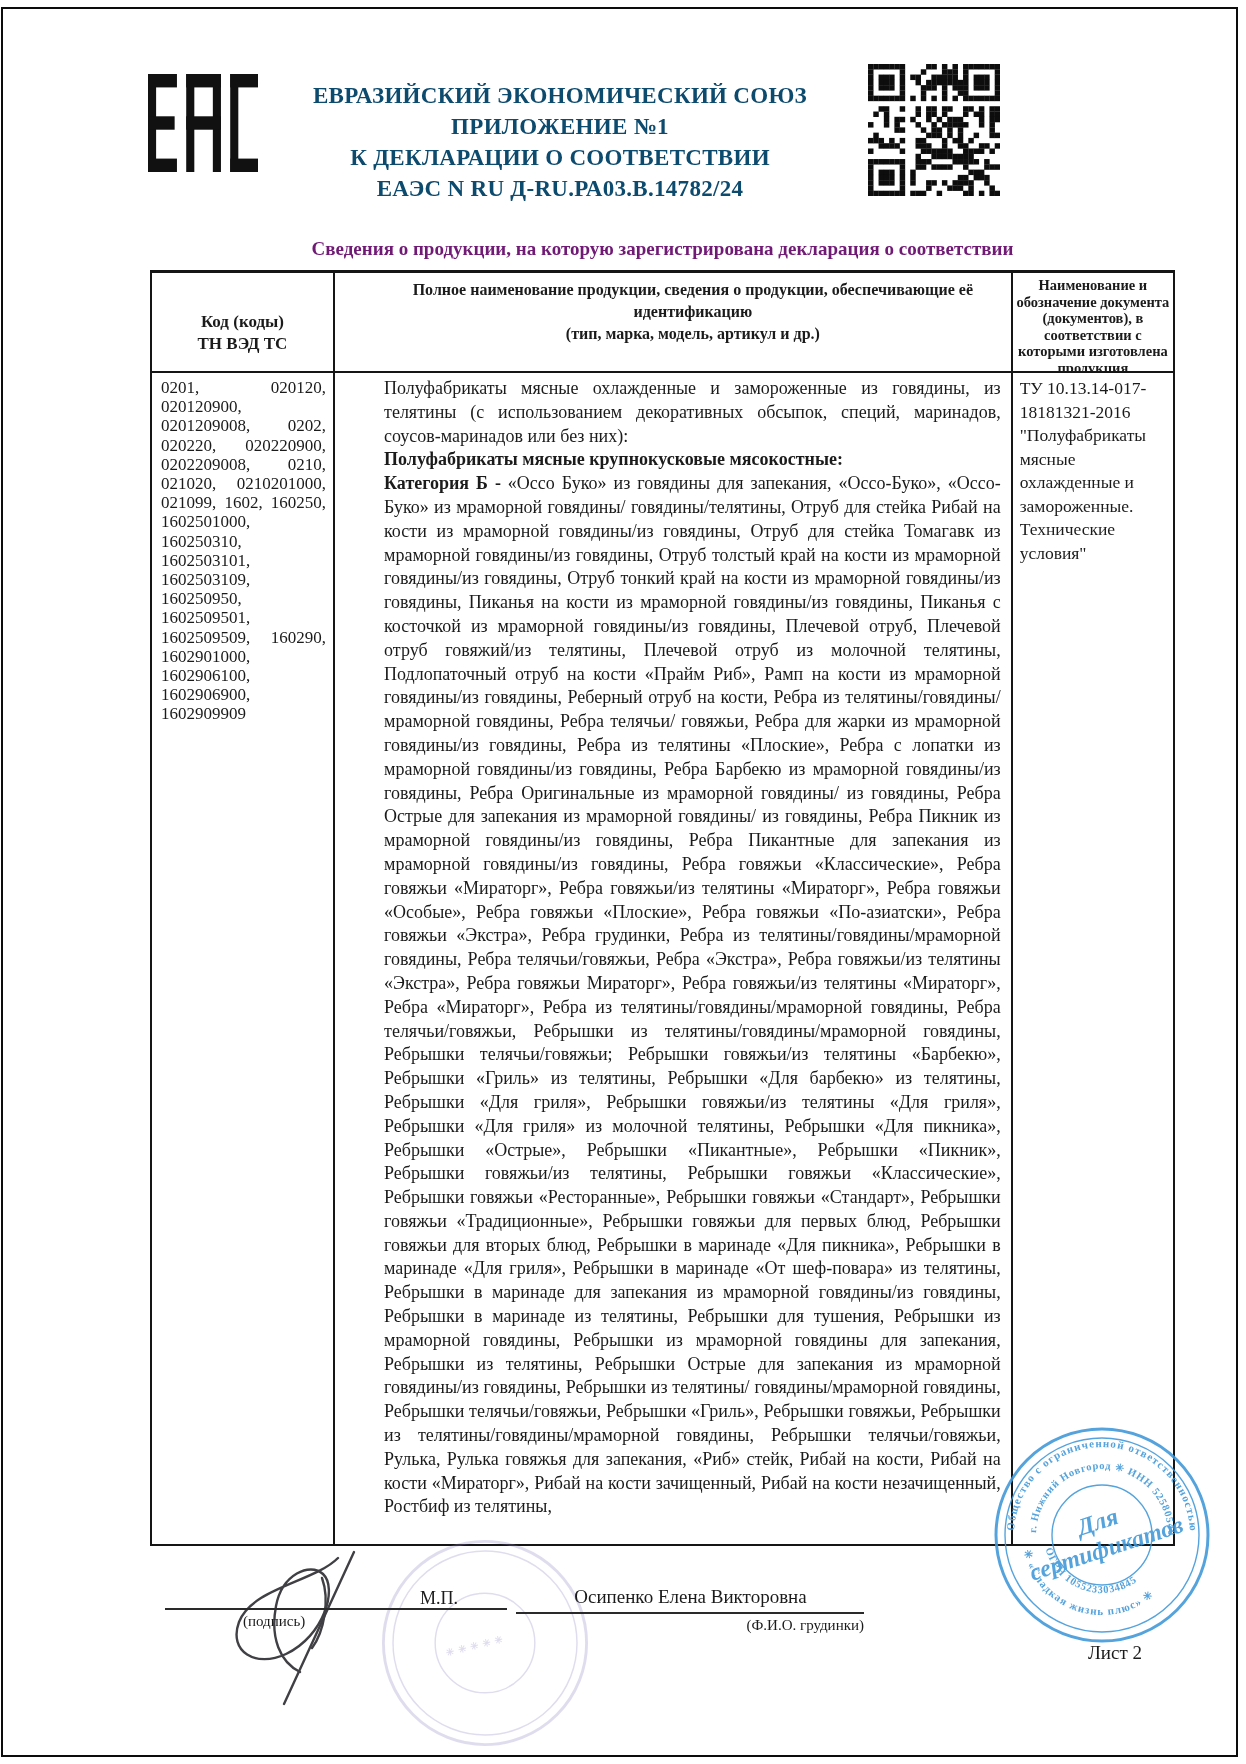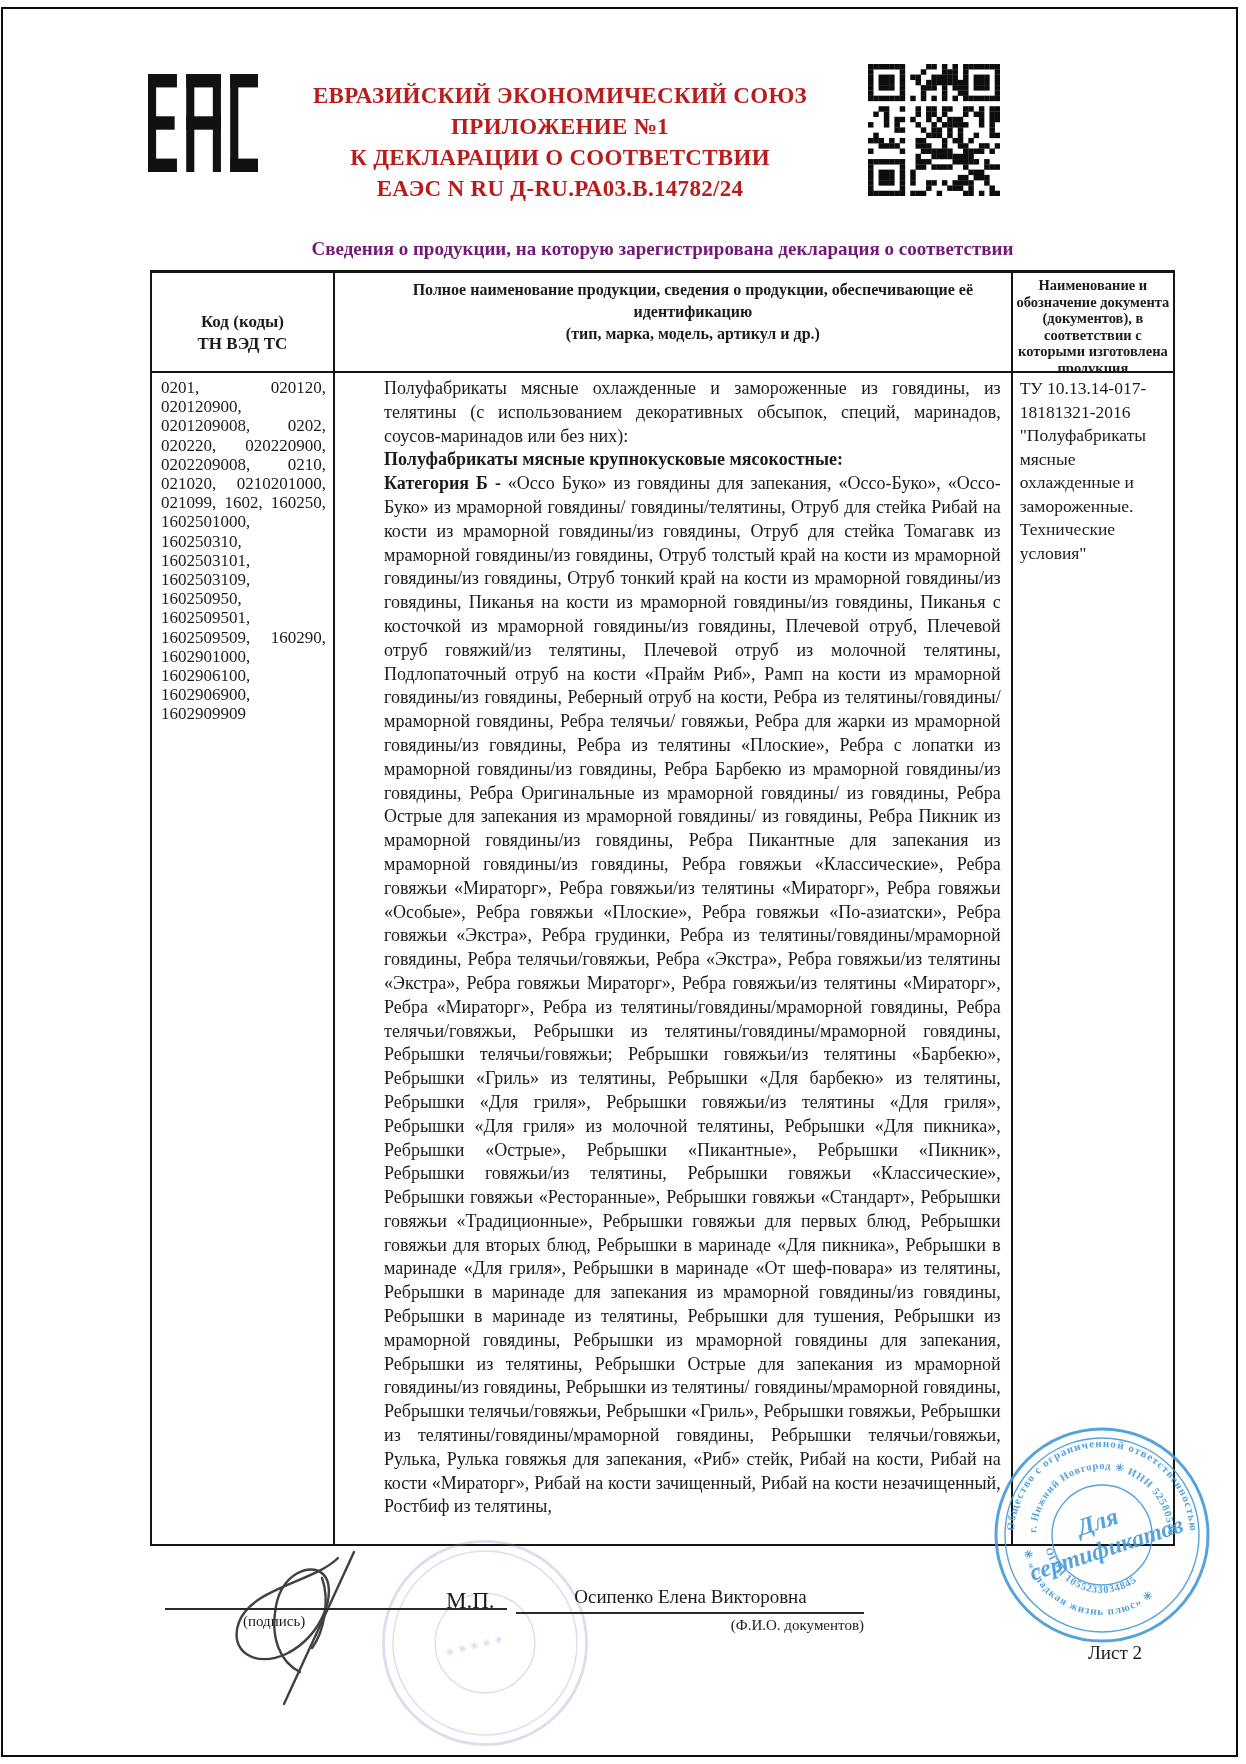--- a/index.html
+++ b/index.html
@@ -9,21 +9,21 @@
     font-family:"Liberation Serif", serif; color:#1b1b1b;
   }
   .scan-frame {
     position:absolute; left:1px; top:7px; width:1237px; height:1750px;
     border:2px solid #0c0c0c; pointer-events:none;
   }
   
   .eac-logo { position:absolute; left:148px; top:74px; width:110px; height:98px; }
   .title-block {
     position:absolute; left:250px; top:80px; width:620px; text-align:center;
-    font-weight:700; font-size:23px; line-height:31px; letter-spacing:.3px; color:#b91c1c;
+    font-weight:700; font-size:23px; line-height:31px; letter-spacing:.3px; color:#0c4a6e;
   }
   .qr { position:absolute; left:868px; top:64px; width:132px; height:132px; }
   .qr svg rect { fill:#0d0d0d; }
   .subtitle {
     position:absolute; left:150px; top:238px; width:1025px; text-align:center;
     font-weight:700; font-size:19px; color:#701a75;
   }
   
   .doc-table {
     position:absolute; left:150px; top:270px; width:1025px; height:1276px;
@@ -48,21 +48,21 @@
   .product {
     padding:4px 10px 0 9px; font-size:18px; line-height:23.8px; text-align:justify;
   }
   .product .b { font-weight:700; }
   .product .bold-line { display:block; font-weight:700; text-align:left; }
   .docref { padding:4px 16px 0 7px; font-size:17.5px; line-height:23.5px; }
   
   .sig-svg { position:absolute; left:226px; top:1548px; width:150px; height:165px; }
   .sig-line { position:absolute; left:165px; top:1608px; width:342px; border-bottom:2px solid #2a2a2a; }
   .sig-caption { position:absolute; left:243px; top:1613px; font-size:15px; }
-  .mp-label { position:absolute; left:446px; top:1588px; font-size:23px; }
+  .mp-label { position:absolute; left:420px; top:1588px; font-size:18px; }
   .applicant-name { position:absolute; left:518px; top:1586px; width:345px; text-align:center; font-size:19px; }
   .name-line { position:absolute; left:516px; top:1612px; width:348px; border-bottom:2px solid #2a2a2a; }
   .name-caption { position:absolute; left:516px; top:1617px; width:348px; text-align:right; font-size:15px; }
   .sheet-label { position:absolute; left:1050px; top:1642px; width:130px; text-align:center; font-size:19px; }
   
   .stamp-blue { position:absolute; left:982px; top:1415px; width:240px; height:240px; opacity:.88; }
   .stamp-blue text { fill:#3e97d8; }
   .stamp-blue circle { stroke:#3e97d8; fill:none; }
   .stamp-faint { position:absolute; left:330px; top:1528px; width:310px; height:230px; opacity:.27; filter:blur(.6px); }
   .stamp-faint circle { stroke:#8d7fc0; fill:none; }
@@ -447,21 +447,21 @@
     <path d="M 96,30 C 104,52 98,84 86,100"></path>
   </g>
 </svg>
 <div class="sig-line"></div>
 <div class="sig-caption">(подпись)</div>
 
 <div class="mp-label">М.П.</div>
 
 <div class="applicant-name">Осипенко Елена Викторовна</div>
 <div class="name-line"></div>
-<div class="name-caption">(Ф.И.О. документов)</div>
+<div class="name-caption">(Ф.И.О. грудинки)</div>
 
 <div class="stamp-blue">
   <svg viewBox="0 0 240 240" width="240" height="240">
     <defs>
       <path id="arcOuterTop" d="M 32,120 A 88,88 0 1 1 208,120"></path>
       <path id="arcOuterBottom" d="M 40,120 A 80,80 0 0 0 200,120"></path>
       <path id="arcInnerTop" d="M 54,120 A 66,66 0 1 1 186,120"></path>
       <path id="arcInnerBottom" d="M 62,120 A 58,58 0 0 0 178,120"></path>
     </defs>
     <circle cx="120" cy="120" r="106" stroke-width="3"></circle>

